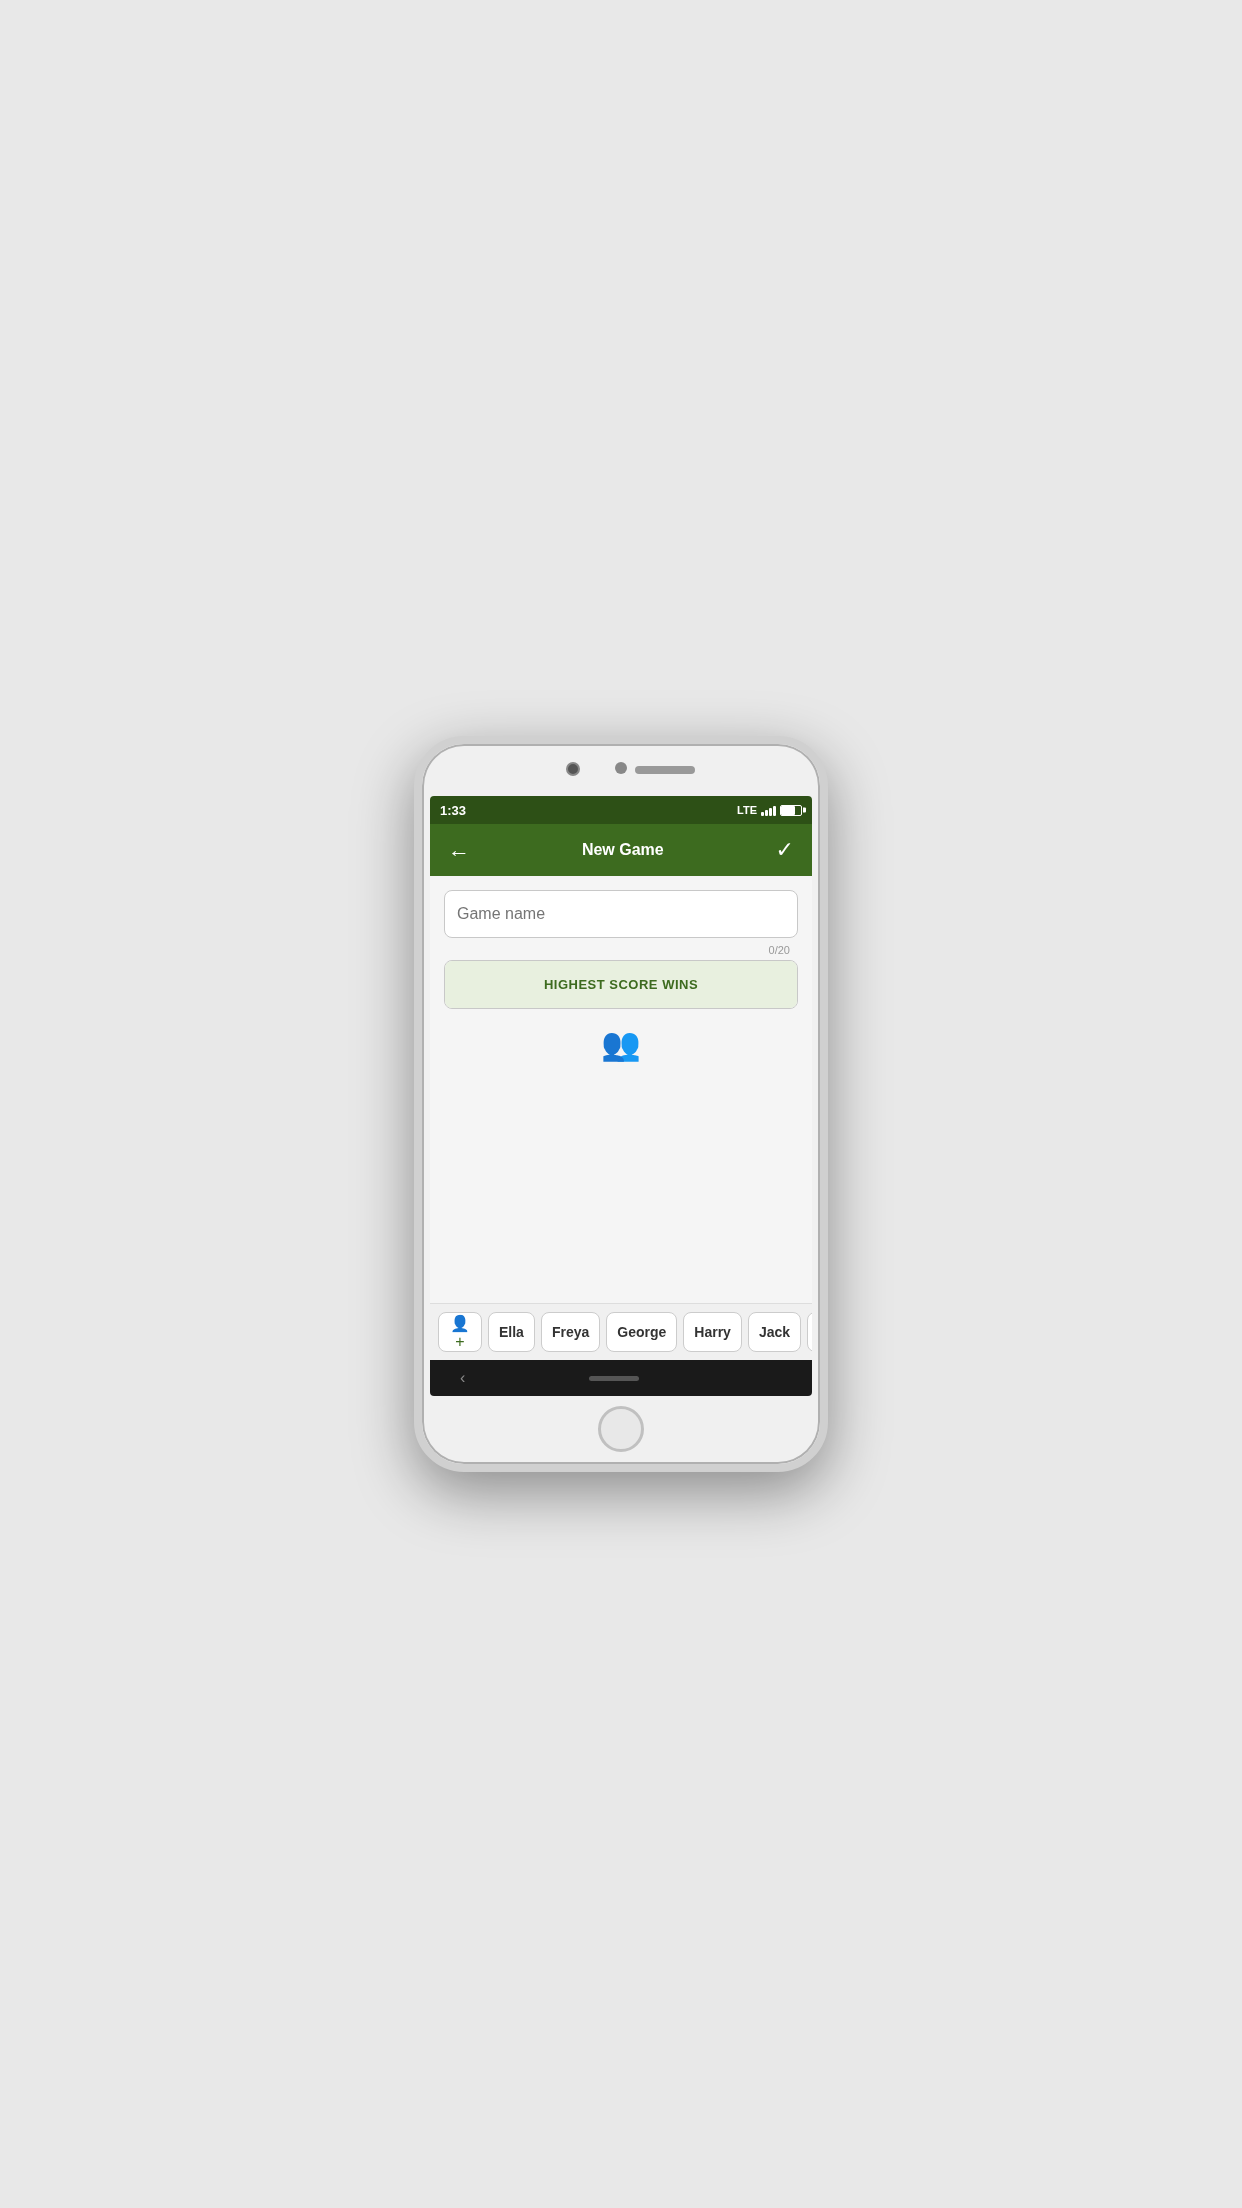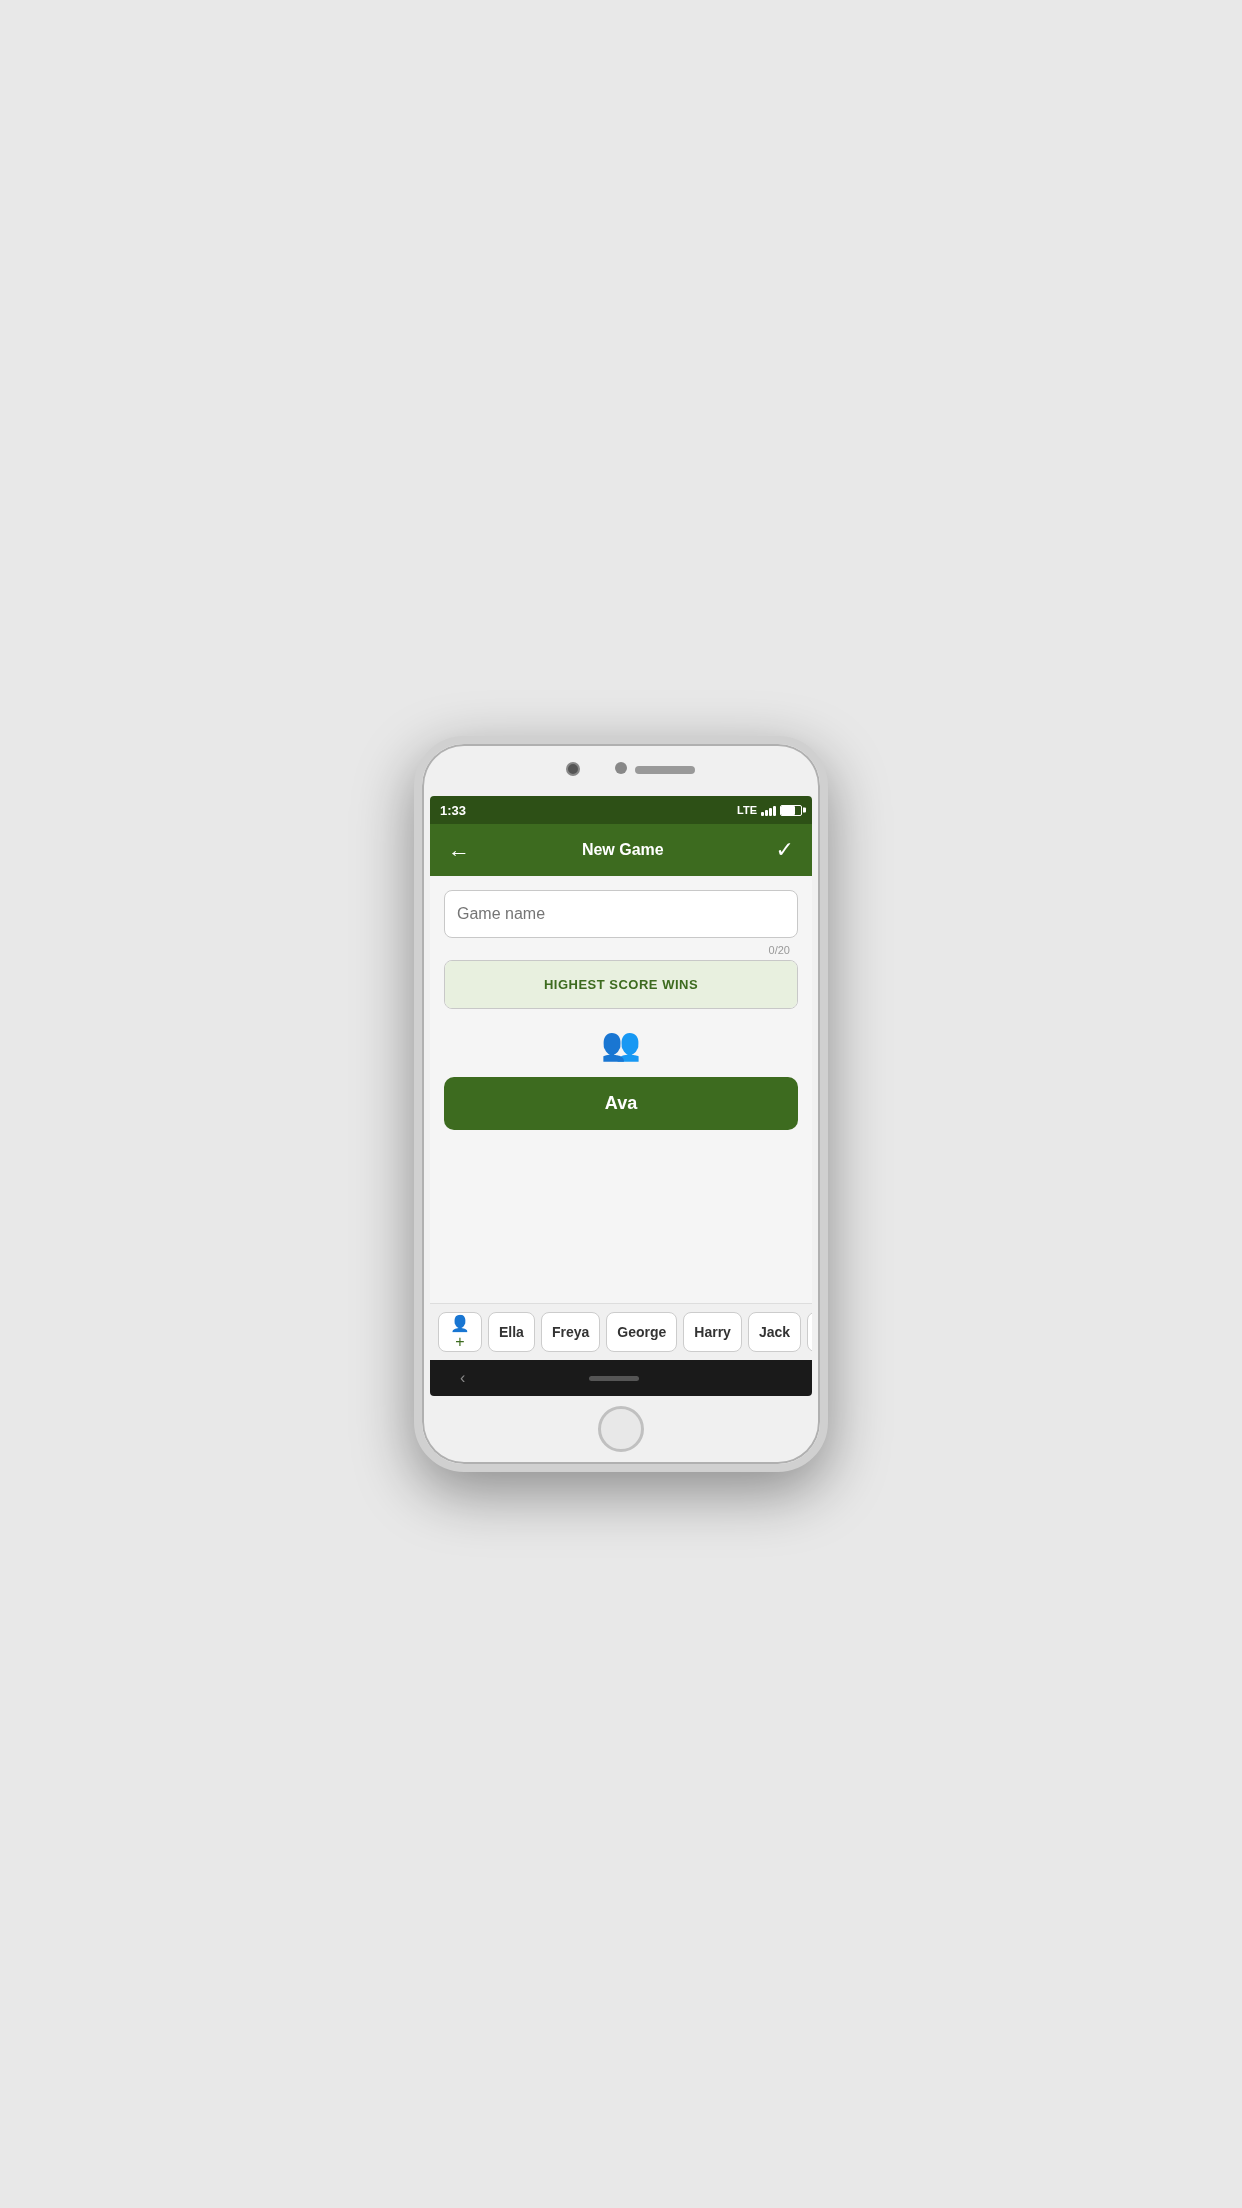--- a/index.html
+++ b/index.html
@@ -392,23 +392,20 @@
       <div class="score-selector">
         <div class="score-option active">
           <span>HIGHEST SCORE WINS</span>
         </div>
       </div>
 
       <div class="players-icon-container">
         <span class="players-icon">👥</span>
       </div>
 
-      <button class="player-button">
-        <span>Ava</span>
-      </button>
 
     </div>
 
     <div class="bottom-bar">
       <button class="add-player-btn">
         <span style="font-size:16px;">👤+</span>
       </button>
       <div class="player-chip">
         <span>Ella</span>
       </div>

